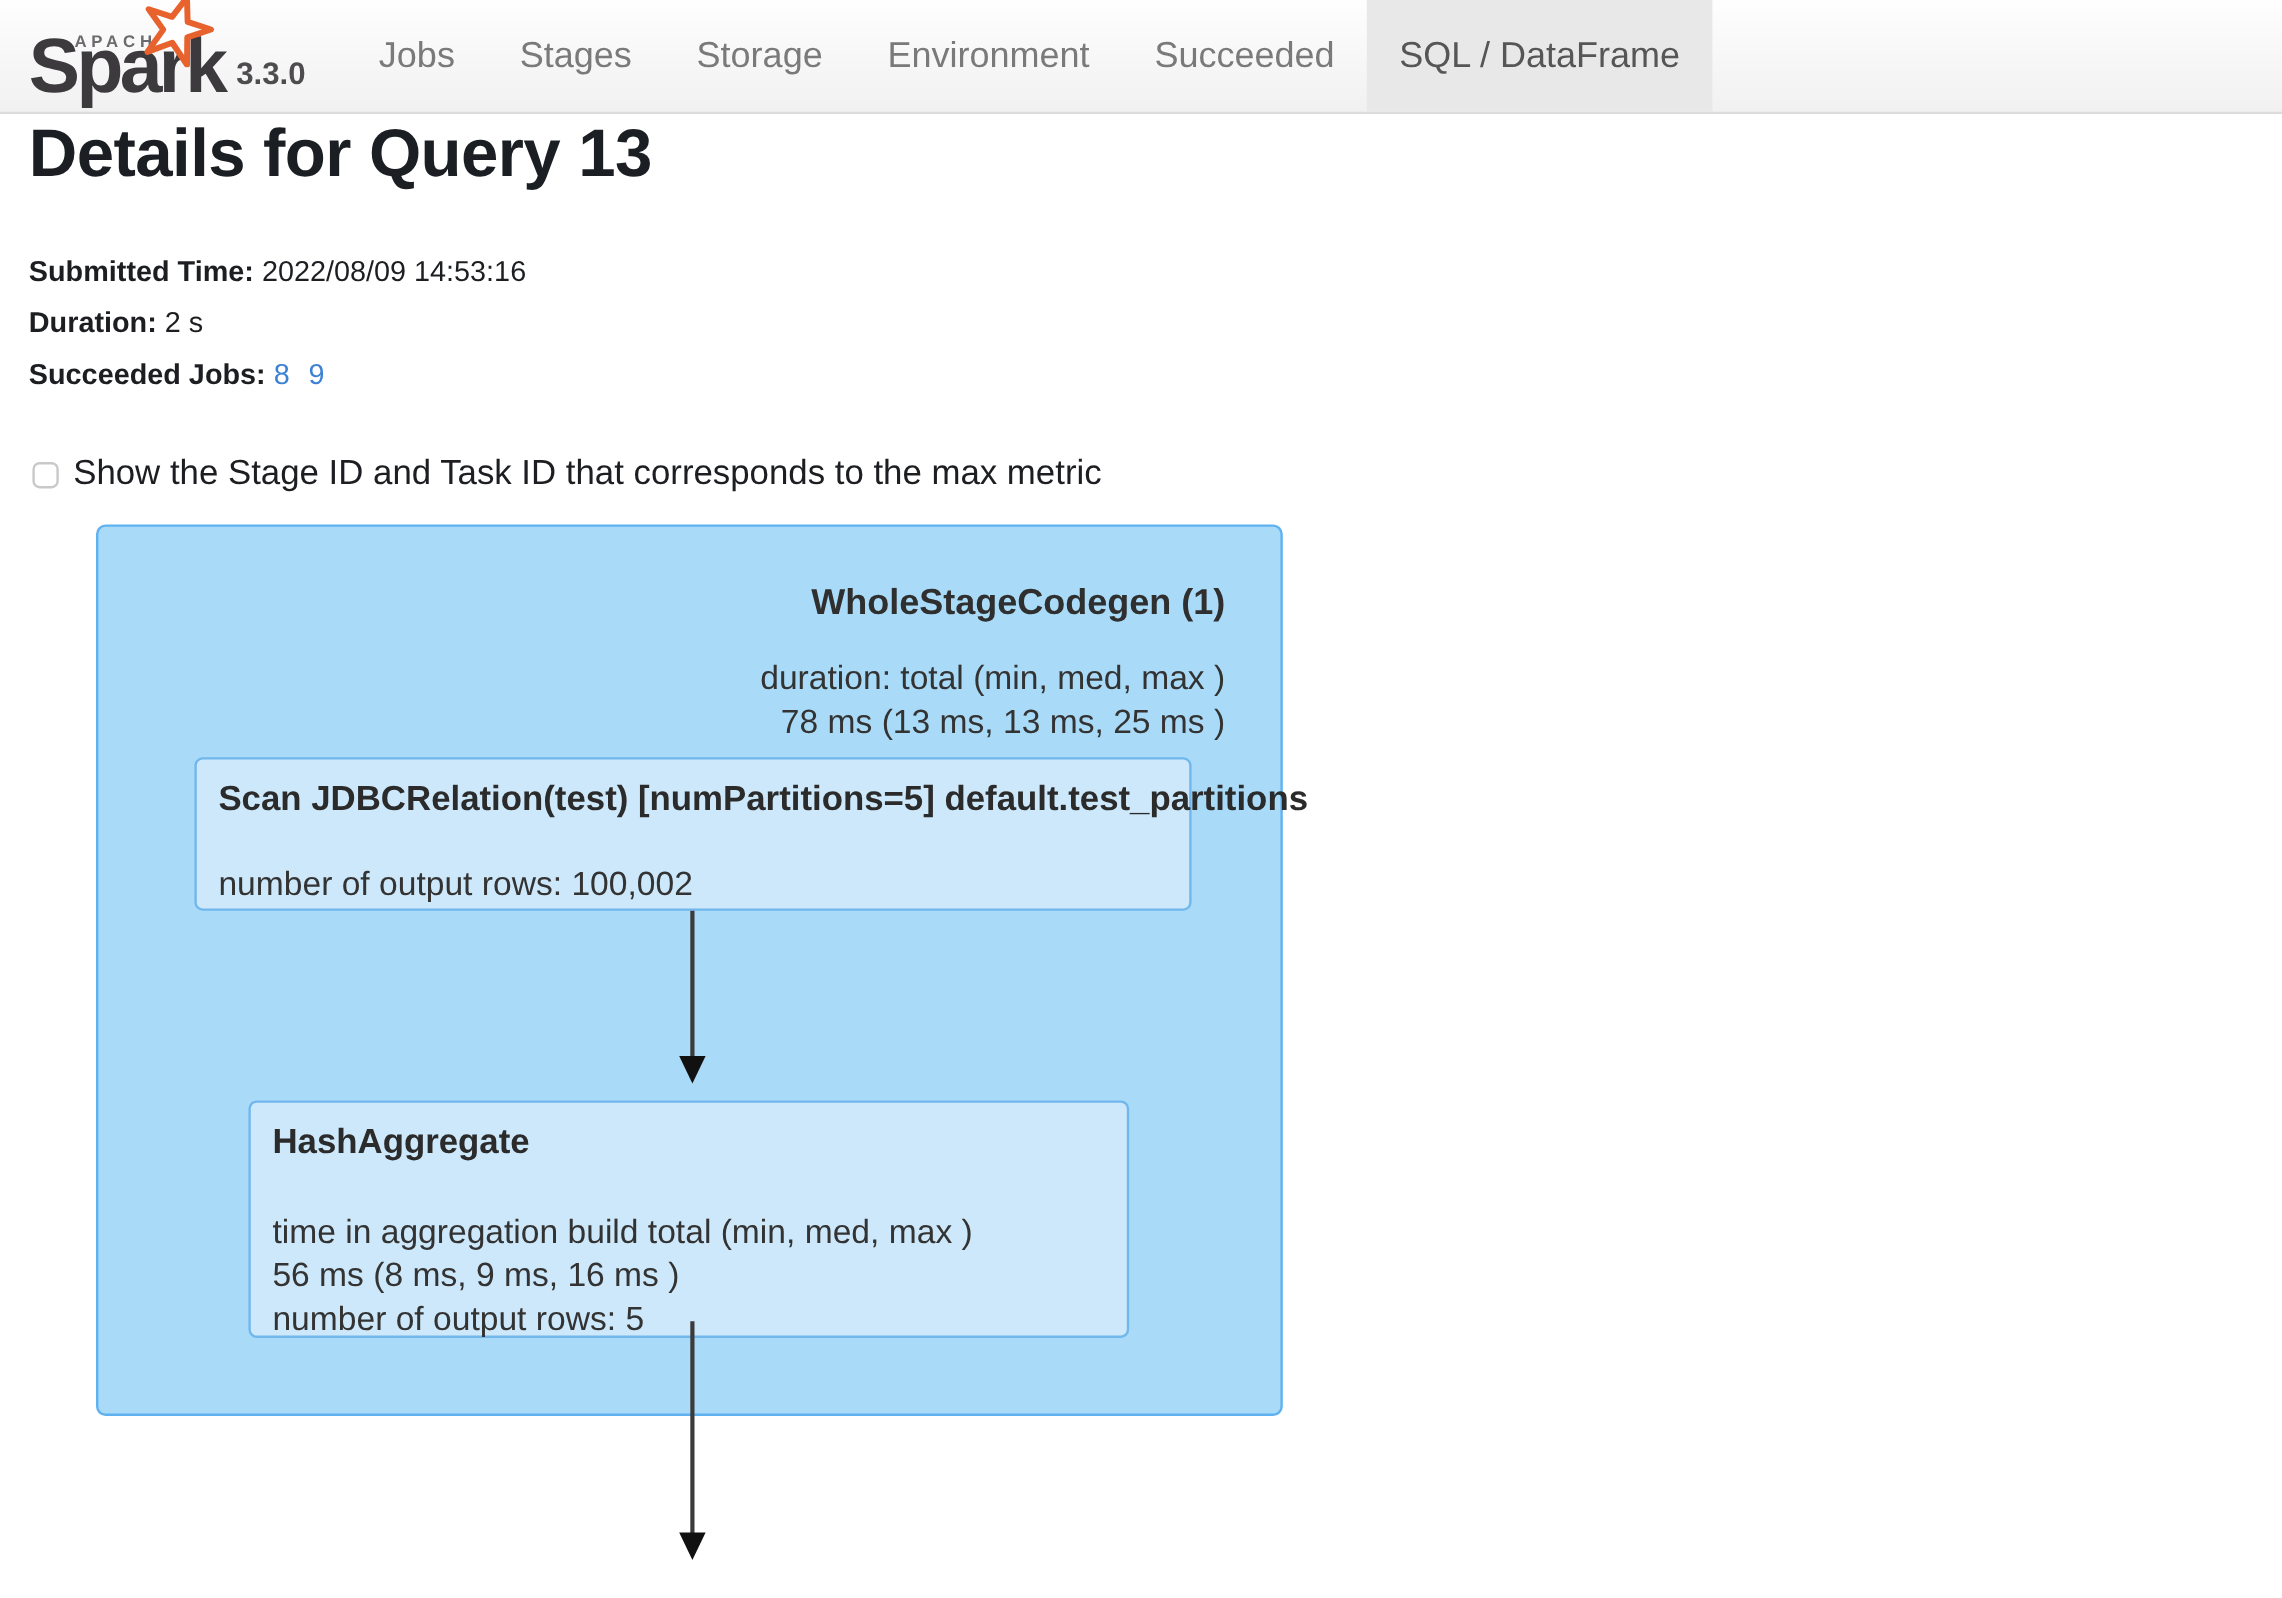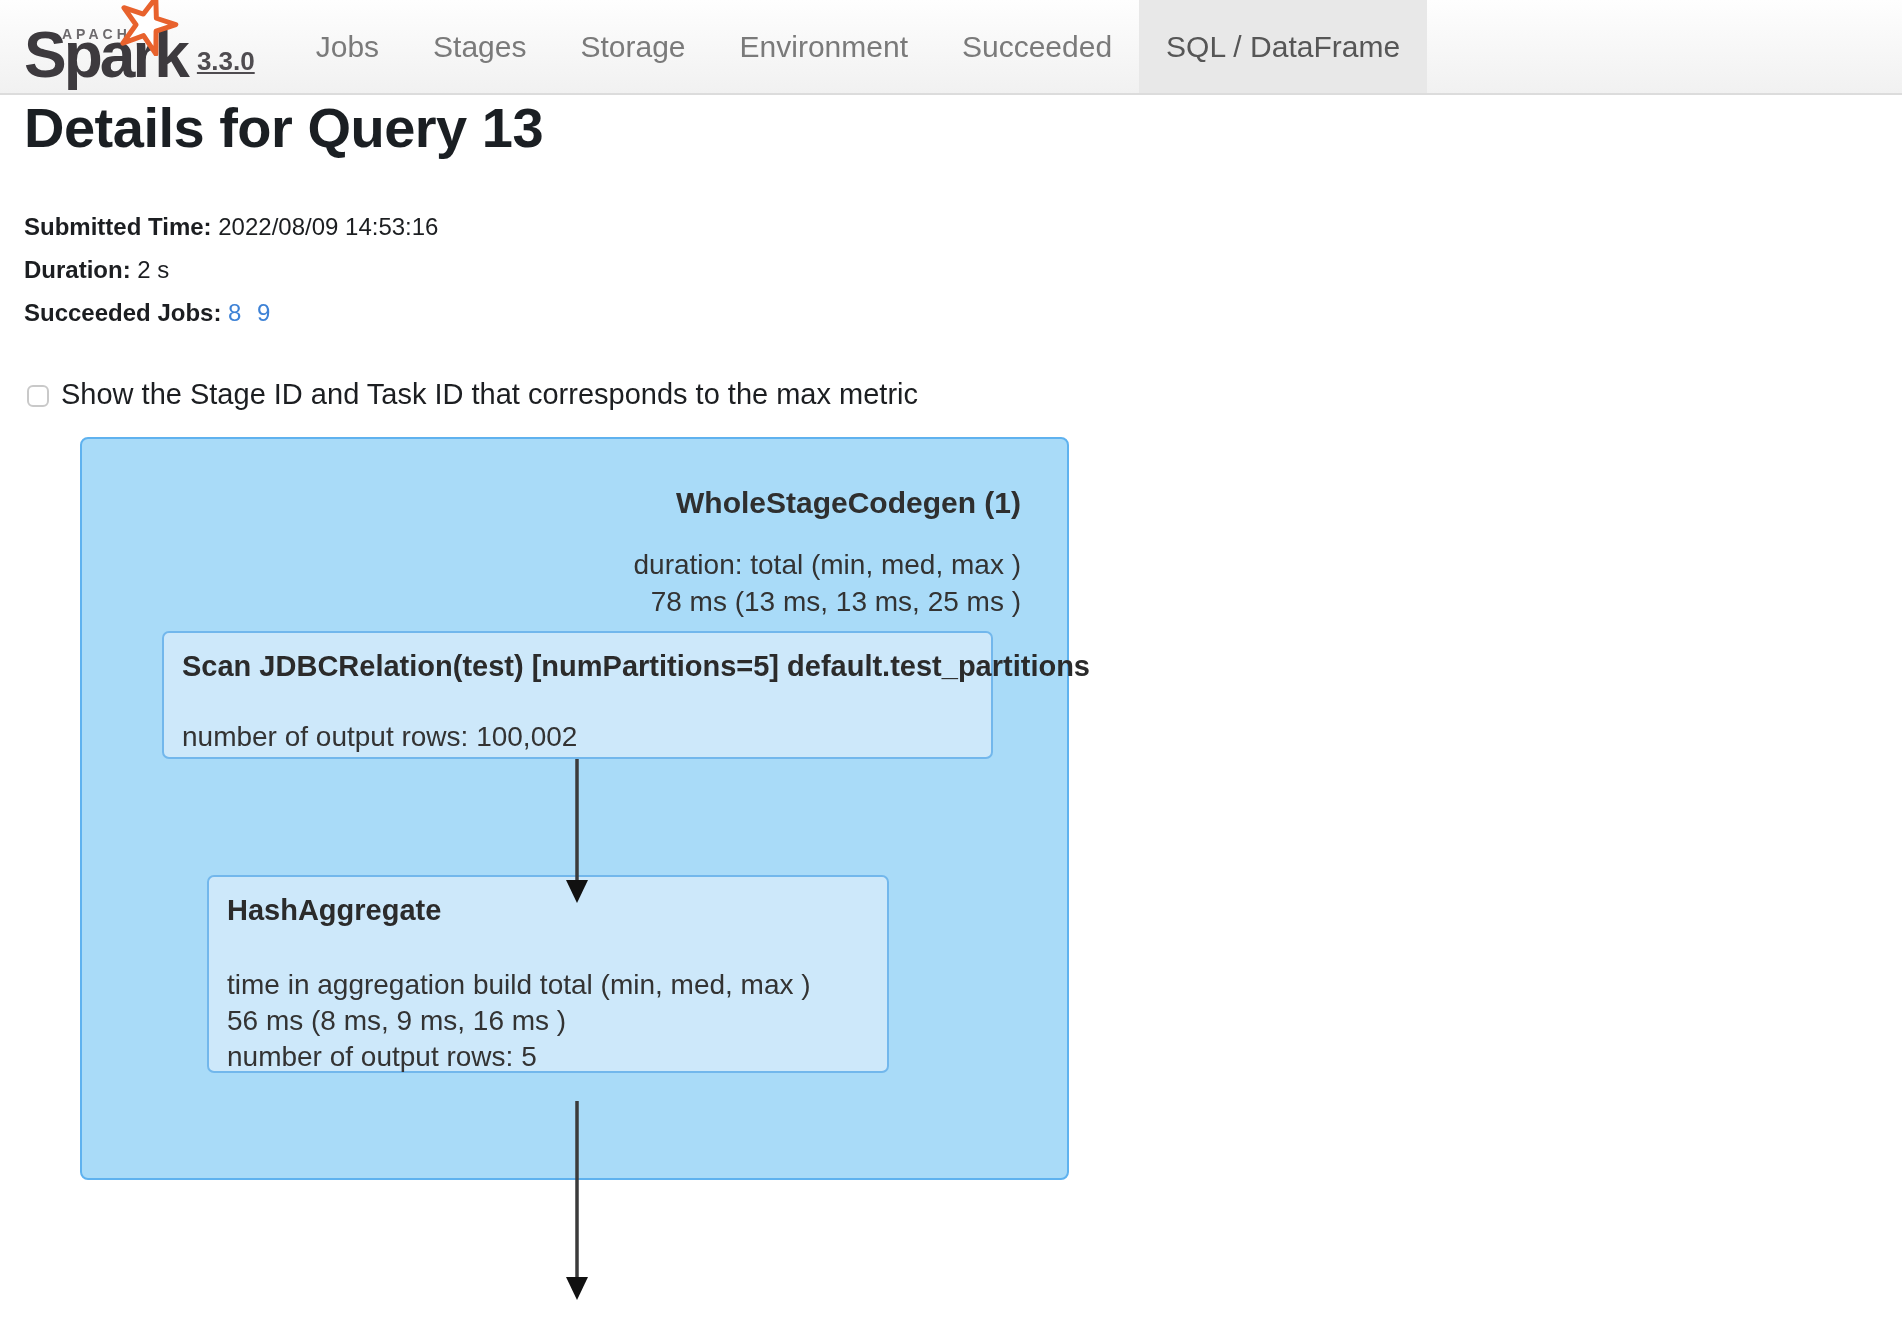--- a/index.html
+++ b/index.html
@@ -52,21 +52,20 @@
     top: -6px;
     width: 70px;
     height: 62px;
   }
   .version {
     font-size: 26px;
     font-weight: 700;
     color: #4f4c50;
     align-self: flex-end;
     margin: 3px 0 16px 10px;
-    text-decoration: underline;
   }
   .tabs {
     display: flex;
     list-style: none;
     margin-left: 34px;
     align-items: stretch;
   }
   .tab {
     display: flex;
     align-items: center;
@@ -147,21 +146,21 @@
   .node {
     position: absolute;
     background: #cde8fa;
     border: 2px solid #72b7ec;
     border-radius: 7px;
     padding: 16px 18px;
     z-index: 2;
     color: #333;
   }
   .node-scan { left: 138px; top: 194px; width: 831px; height: 128px; }
-  .node-hash { left: 183px; top: 438px; width: 682px; height: 198px; }
+  .node-hash { left: 183px; top: 480px; width: 734px; height: 198px; }
   .node-title {
     font-size: 29px;
     font-weight: 700;
     line-height: 34px;
     color: #2b2b2b;
     white-space: nowrap;
   }
   .node-scan .node-title { margin-bottom: 36px; }
   .node-hash .node-title { margin-bottom: 40px; }
   .node-metric { font-size: 28px; line-height: 36px; }

